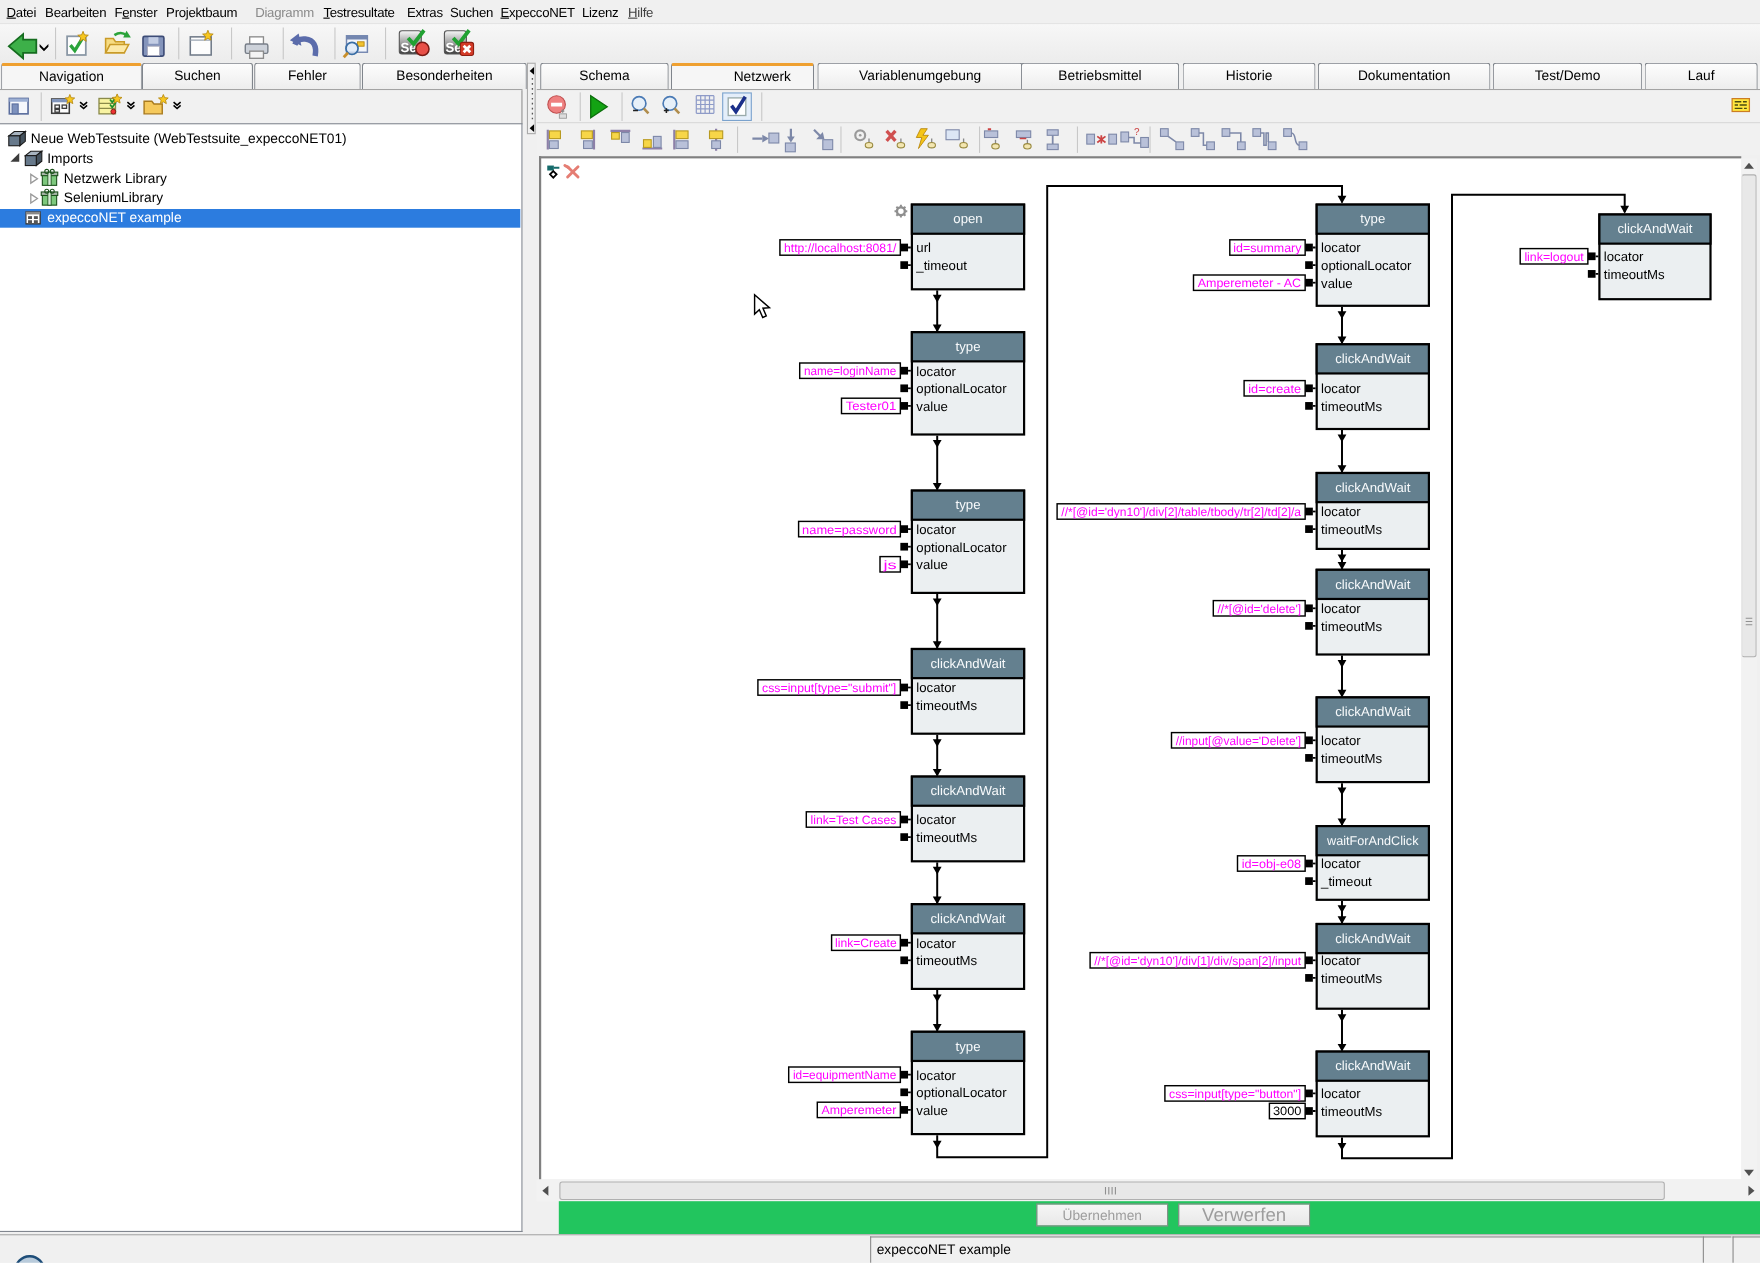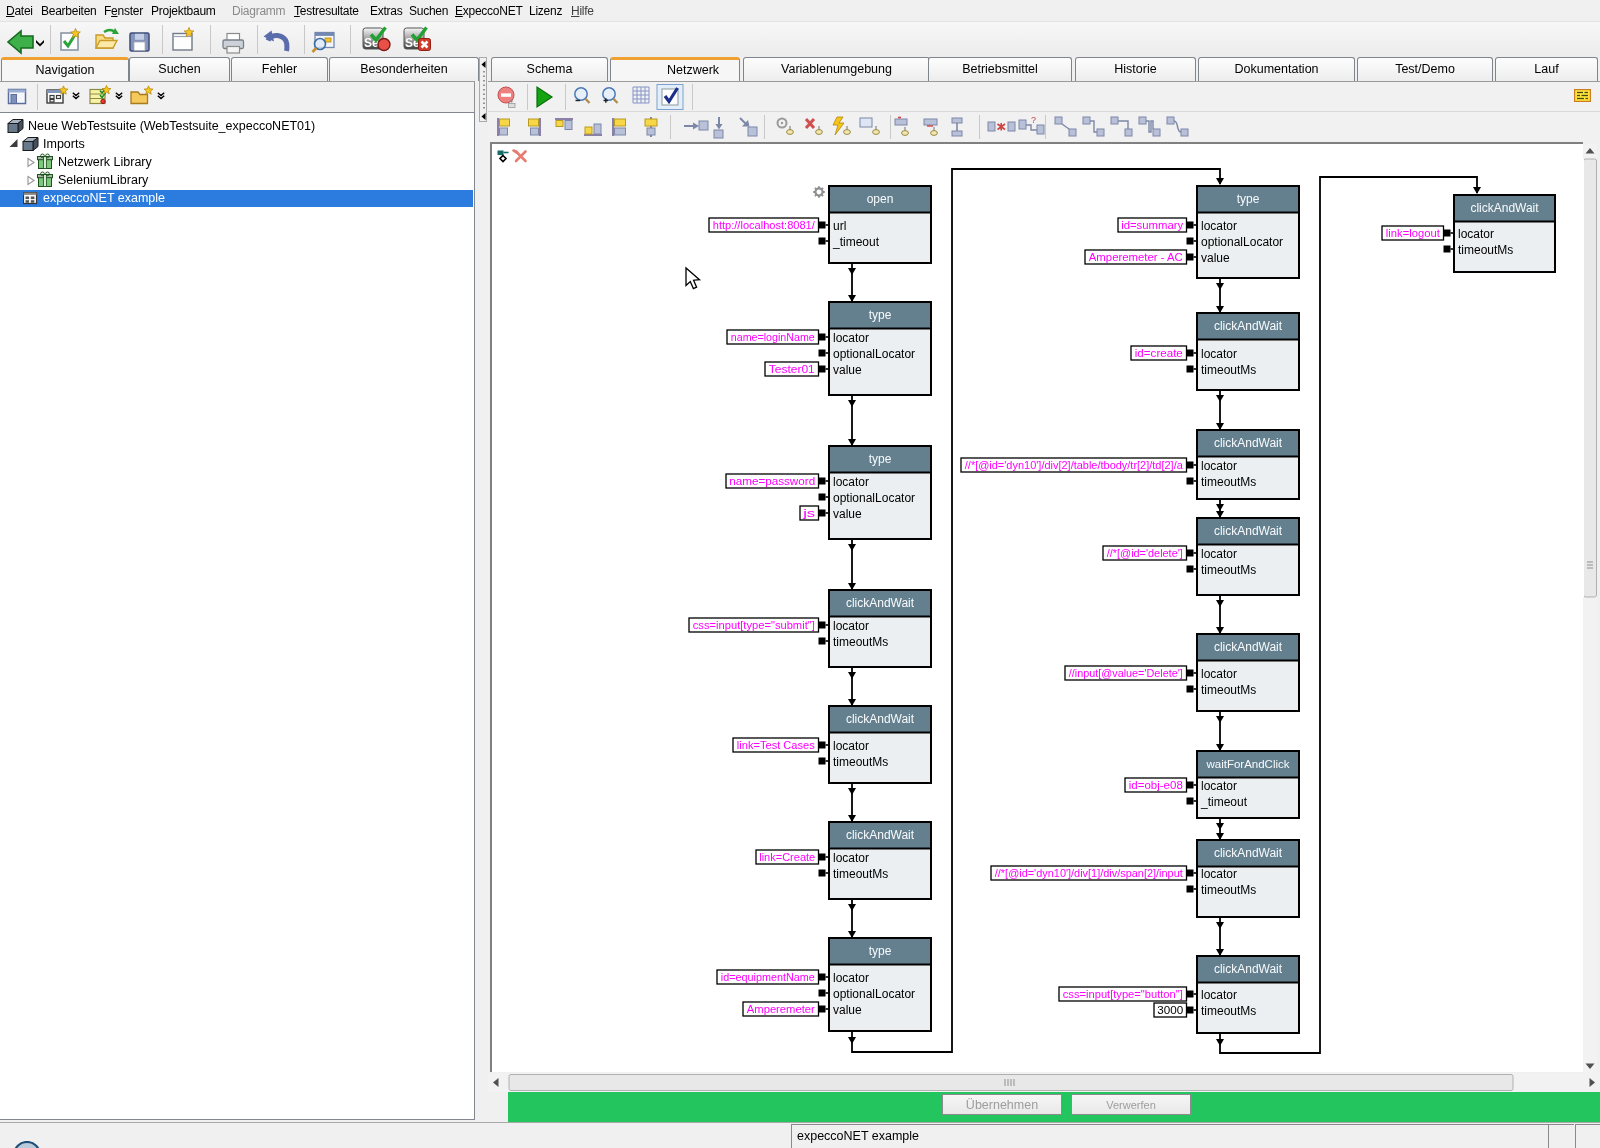--- a/index.html
+++ b/index.html
@@ -591,21 +591,21 @@
         <line x1="517" y1="6" x2="517" y2="13"></line>
         <line x1="520" y1="6" x2="520" y2="13"></line>
         <line x1="523" y1="6" x2="523" y2="13"></line>
         <line x1="526" y1="6" x2="526" y2="13"></line>
       </g>
 <polygon points="1107,9.5 1101.5,5 1101.5,14" fill="#505050"></polygon>
 </svg>
   </div>
 <div class="abs" style="left:508px;top:1092px;width:1112px;height:30px;background:#22c55e;">
 <div class="abs" style="left:434px;top:2px;width:120px;height:21px;border:1px solid #8c8c8c;background:linear-gradient(#f6f6f6,#e8e8e8);color:#9d9d9d;font-size:12.5px;text-align:center;line-height:20px;">Übernehmen</div>
-<div class="abs" style="left:563px;top:2px;width:120px;height:21px;border:1px solid #8c8c8c;background:linear-gradient(#f6f6f6,#e8e8e8);color:#9d9d9d;font-size:11px;text-align:center;line-height:20px;">Verwerfen</div>
+<div class="abs" style="left:563px;top:2px;width:120px;height:21px;border:1px solid #8c8c8c;background:linear-gradient(#f6f6f6,#e8e8e8);color:#9d9d9d;font-size:17px;text-align:center;line-height:20px;">Verwerfen</div>
 </div>
 <div class="abs" style="left:0;top:1122px;width:1600px;height:26px;background:#f0f0f0;border-top:1px solid #a8a8a8;">
 <svg class="abs" style="left:14px;top:18px" width="30" height="8" viewBox="0 0 30 8">
       <circle cx="13" cy="14" r="13" fill="#b9cbdb" stroke="#1e4d78" stroke-width="2.2"></circle>
     </svg>
 <div class="abs" style="left:791px;top:1px;width:757px;height:25px;border-top:1px solid #8a8a8a;border-left:1px solid #8a8a8a;"></div>
 <div class="abs" style="left:1548px;top:1px;width:26px;height:25px;border-top:1px solid #8a8a8a;border-left:1px solid #8a8a8a;"></div>
 <div class="abs" style="left:1575px;top:1px;width:25px;height:25px;border-top:1px solid #8a8a8a;border-left:1px solid #8a8a8a;"></div>
 <div class="abs" style="left:797px;top:6px;font-size:12.5px;color:#000;">expeccoNET example</div>
 </div>

